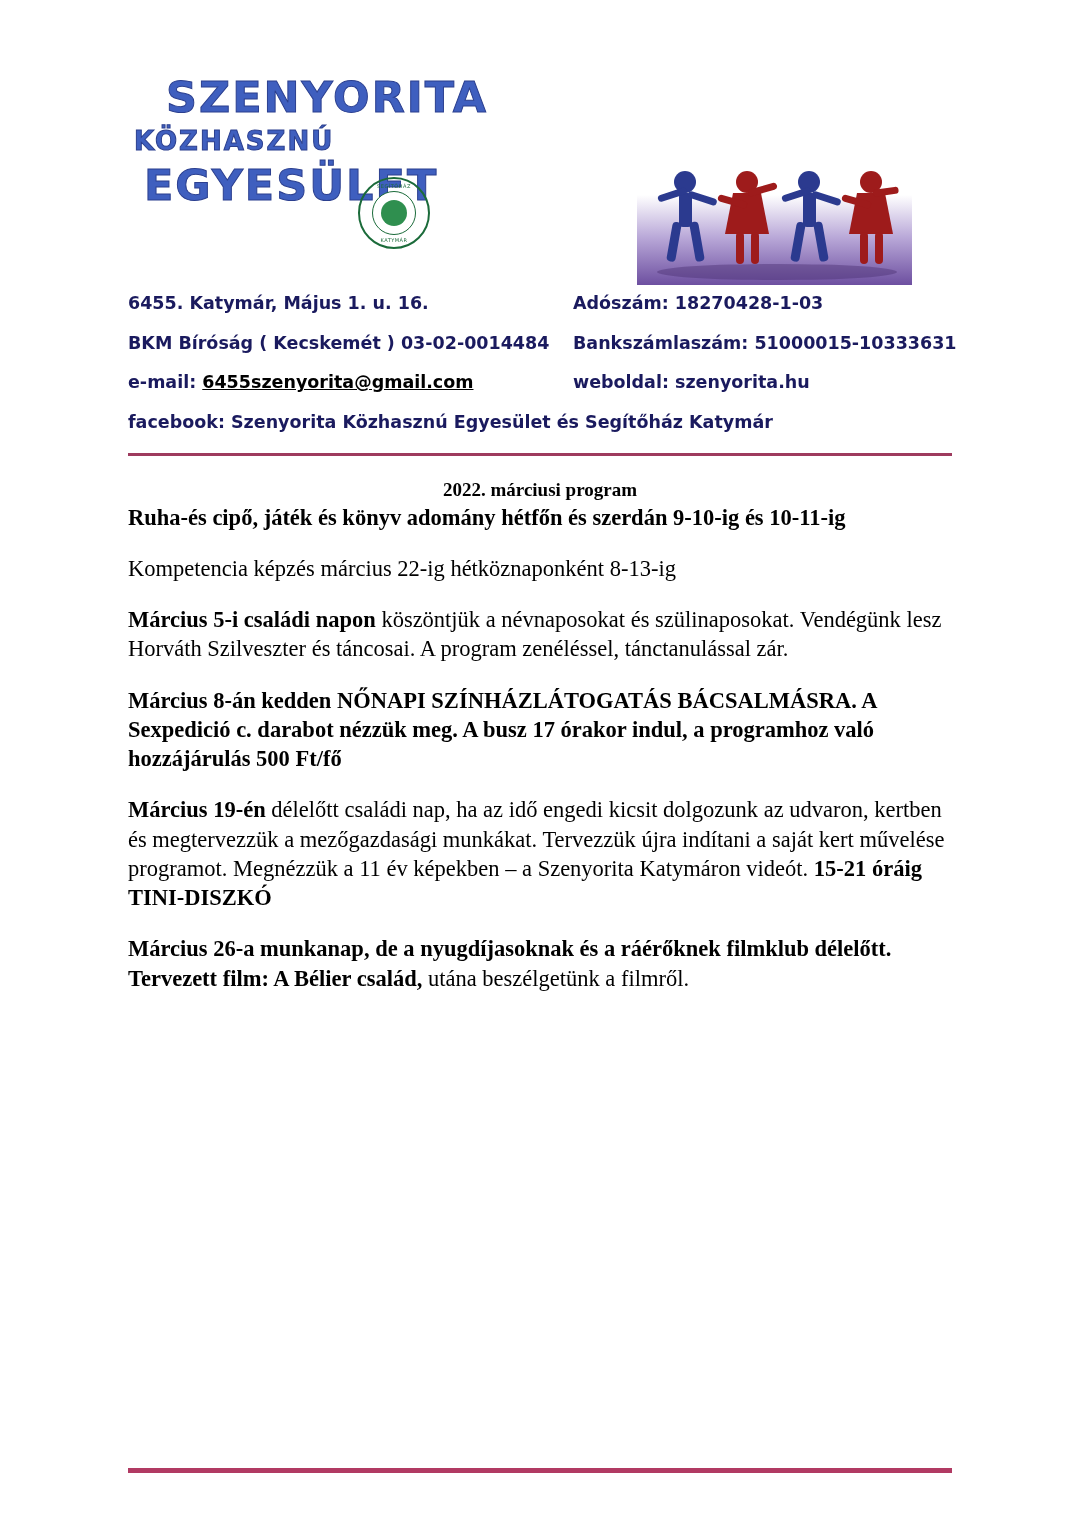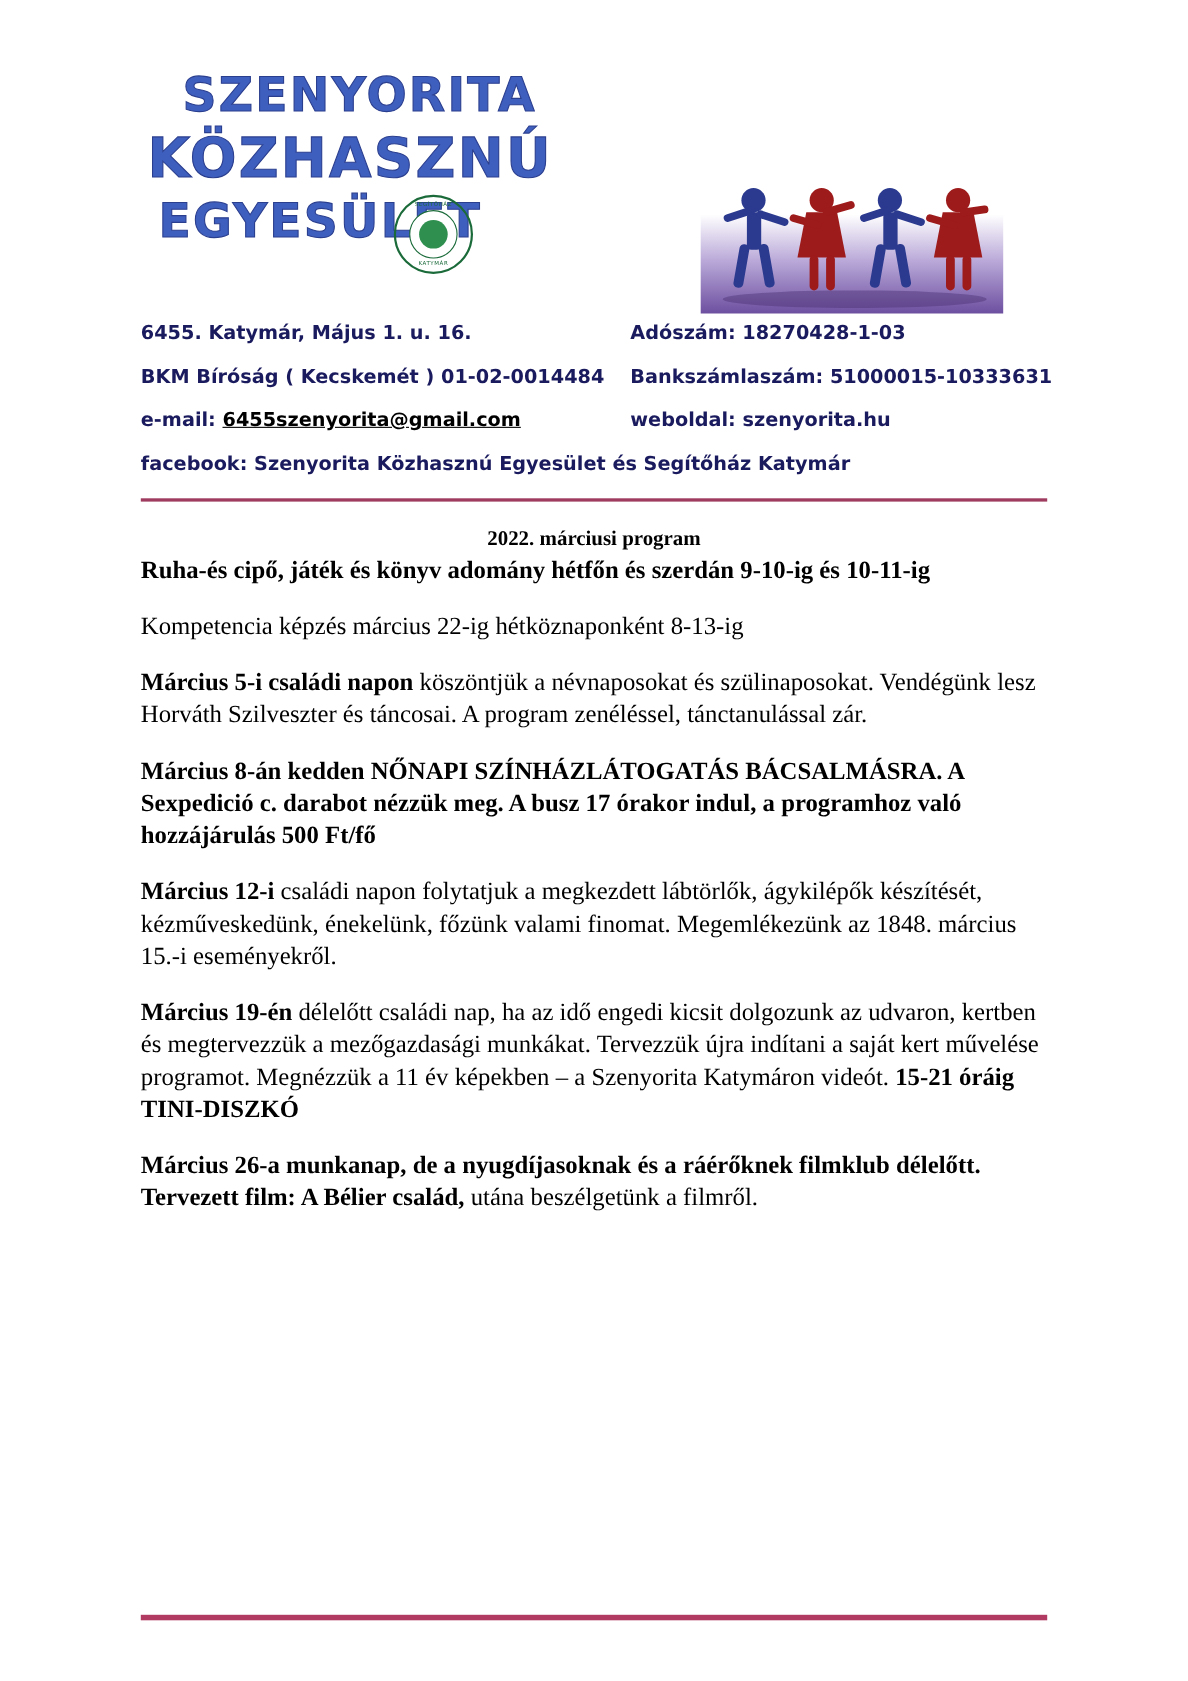--- a/index.html
+++ b/index.html
@@ -25,33 +25,33 @@
 
   
   .header {
     position: relative;
     height: 230px;
     margin: 55px 0 0 0;
   }
   .logo-block {
     position: absolute;
     left: 128px;
-    top: 10px;
+    top: 20px;
     width: 460px;
   }
   .logo-line {
     font-family: "DejaVu Sans", sans-serif;
     font-weight: bold;
     color: #3f5fbf;
     letter-spacing: 2px;
     -webkit-text-stroke: 1px #2b3f8f;
     line-height: 1.05;
   }
   .logo-l1 { font-size: 43px; margin-left: 38px; }
-  .logo-l2 { font-size: 50px; margin-left: 6px; margin-top: 8px; }
+  .logo-l2 { font-size: 26px; margin-left: 6px; margin-top: 8px; }
   .logo-l3 { font-size: 43px; margin-left: 16px; margin-top: 8px; }
 
   .seal {
     position: absolute;
     left: 358px;
     top: 122px;
     width: 72px;
     height: 72px;
     border: 2px solid #1b6b3a;
     border-radius: 50%;
@@ -217,21 +217,21 @@
   </div>
 
   <div class="contact">
 
     <div class="contact-row">
       <div class="contact-col-left">6455. Katymár, Május 1. u. 16.</div>
       <div class="contact-col-right">Adószám: 18270428-1-03</div>
     </div>
 
     <div class="contact-row">
-      <div class="contact-col-left">BKM Bíróság ( Kecskemét ) 01-02-0014484</div>
+      <div class="contact-col-left">BKM Bíróság ( Kecskemét ) 03-02-0014484</div>
       <div class="contact-col-right">Bankszámlaszám: 51000015-10333631</div>
     </div>
 
     <div class="contact-row">
       <div class="contact-col-left">
         <span>e-mail:</span>
         <a href="#">6455szenyorita@gmail.com</a>
       </div>
       <div class="contact-col-right">weboldal: szenyorita.hu</div>
     </div>
@@ -246,20 +246,19 @@
 
   <div class="rule"></div>
 
   <div class="content">
     <div class="doc-title">2022. márciusi program</div>
     <div id="paragraphs">
         <div class="para"><b>Ruha-és cipő, játék és könyv adomány hétfőn és szerdán 9-10-ig és 10-11-ig</b></div>
         <div class="para"><span>Kompetencia képzés március 22-ig hétköznaponként 8-13-ig</span></div>
         <div class="para"><b>Március 5-i családi napon</b><span> köszöntjük a névnaposokat és szülinaposokat. Vendégünk lesz Horváth Szilveszter és táncosai. A program zenéléssel, tánctanulással zár.</span></div>
         <div class="para"><b>Március 8-án kedden NŐNAPI SZÍNHÁZLÁTOGATÁS BÁCSALMÁSRA.  A Sexpedició c. darabot nézzük meg. A busz 17 órakor indul, a programhoz való hozzájárulás 500 Ft/fő</b></div>
-        <div class="para"><b>Március 12-i</b><span> családi napon folytatjuk a megkezdett lábtörlők, ágykilépők készítését, kézműveskedünk, énekelünk, főzünk valami finomat. Megemlékezünk az 1848. március 15.-i eseményekről.</span></div>
         <div class="para"><b>Március 19-én</b><span> délelőtt családi nap, ha az idő engedi kicsit dolgozunk az udvaron, kertben és megtervezzük a mezőgazdasági munkákat. Tervezzük újra indítani a saját kert művelése programot. Megnézzük a 11 év képekben – a Szenyorita Katymáron videót.   </span><b>15-21 óráig TINI-DISZKÓ</b></div>
         <div class="para"><b>Március 26-a munkanap, de a nyugdíjasoknak és a ráérőknek filmklub délelőtt. Tervezett film: A Bélier család,</b><span> utána beszélgetünk a filmről.</span></div>
       </div>
   </div>
 
   <div class="rule-bottom"></div>
 </div>
 
 </body></html>

